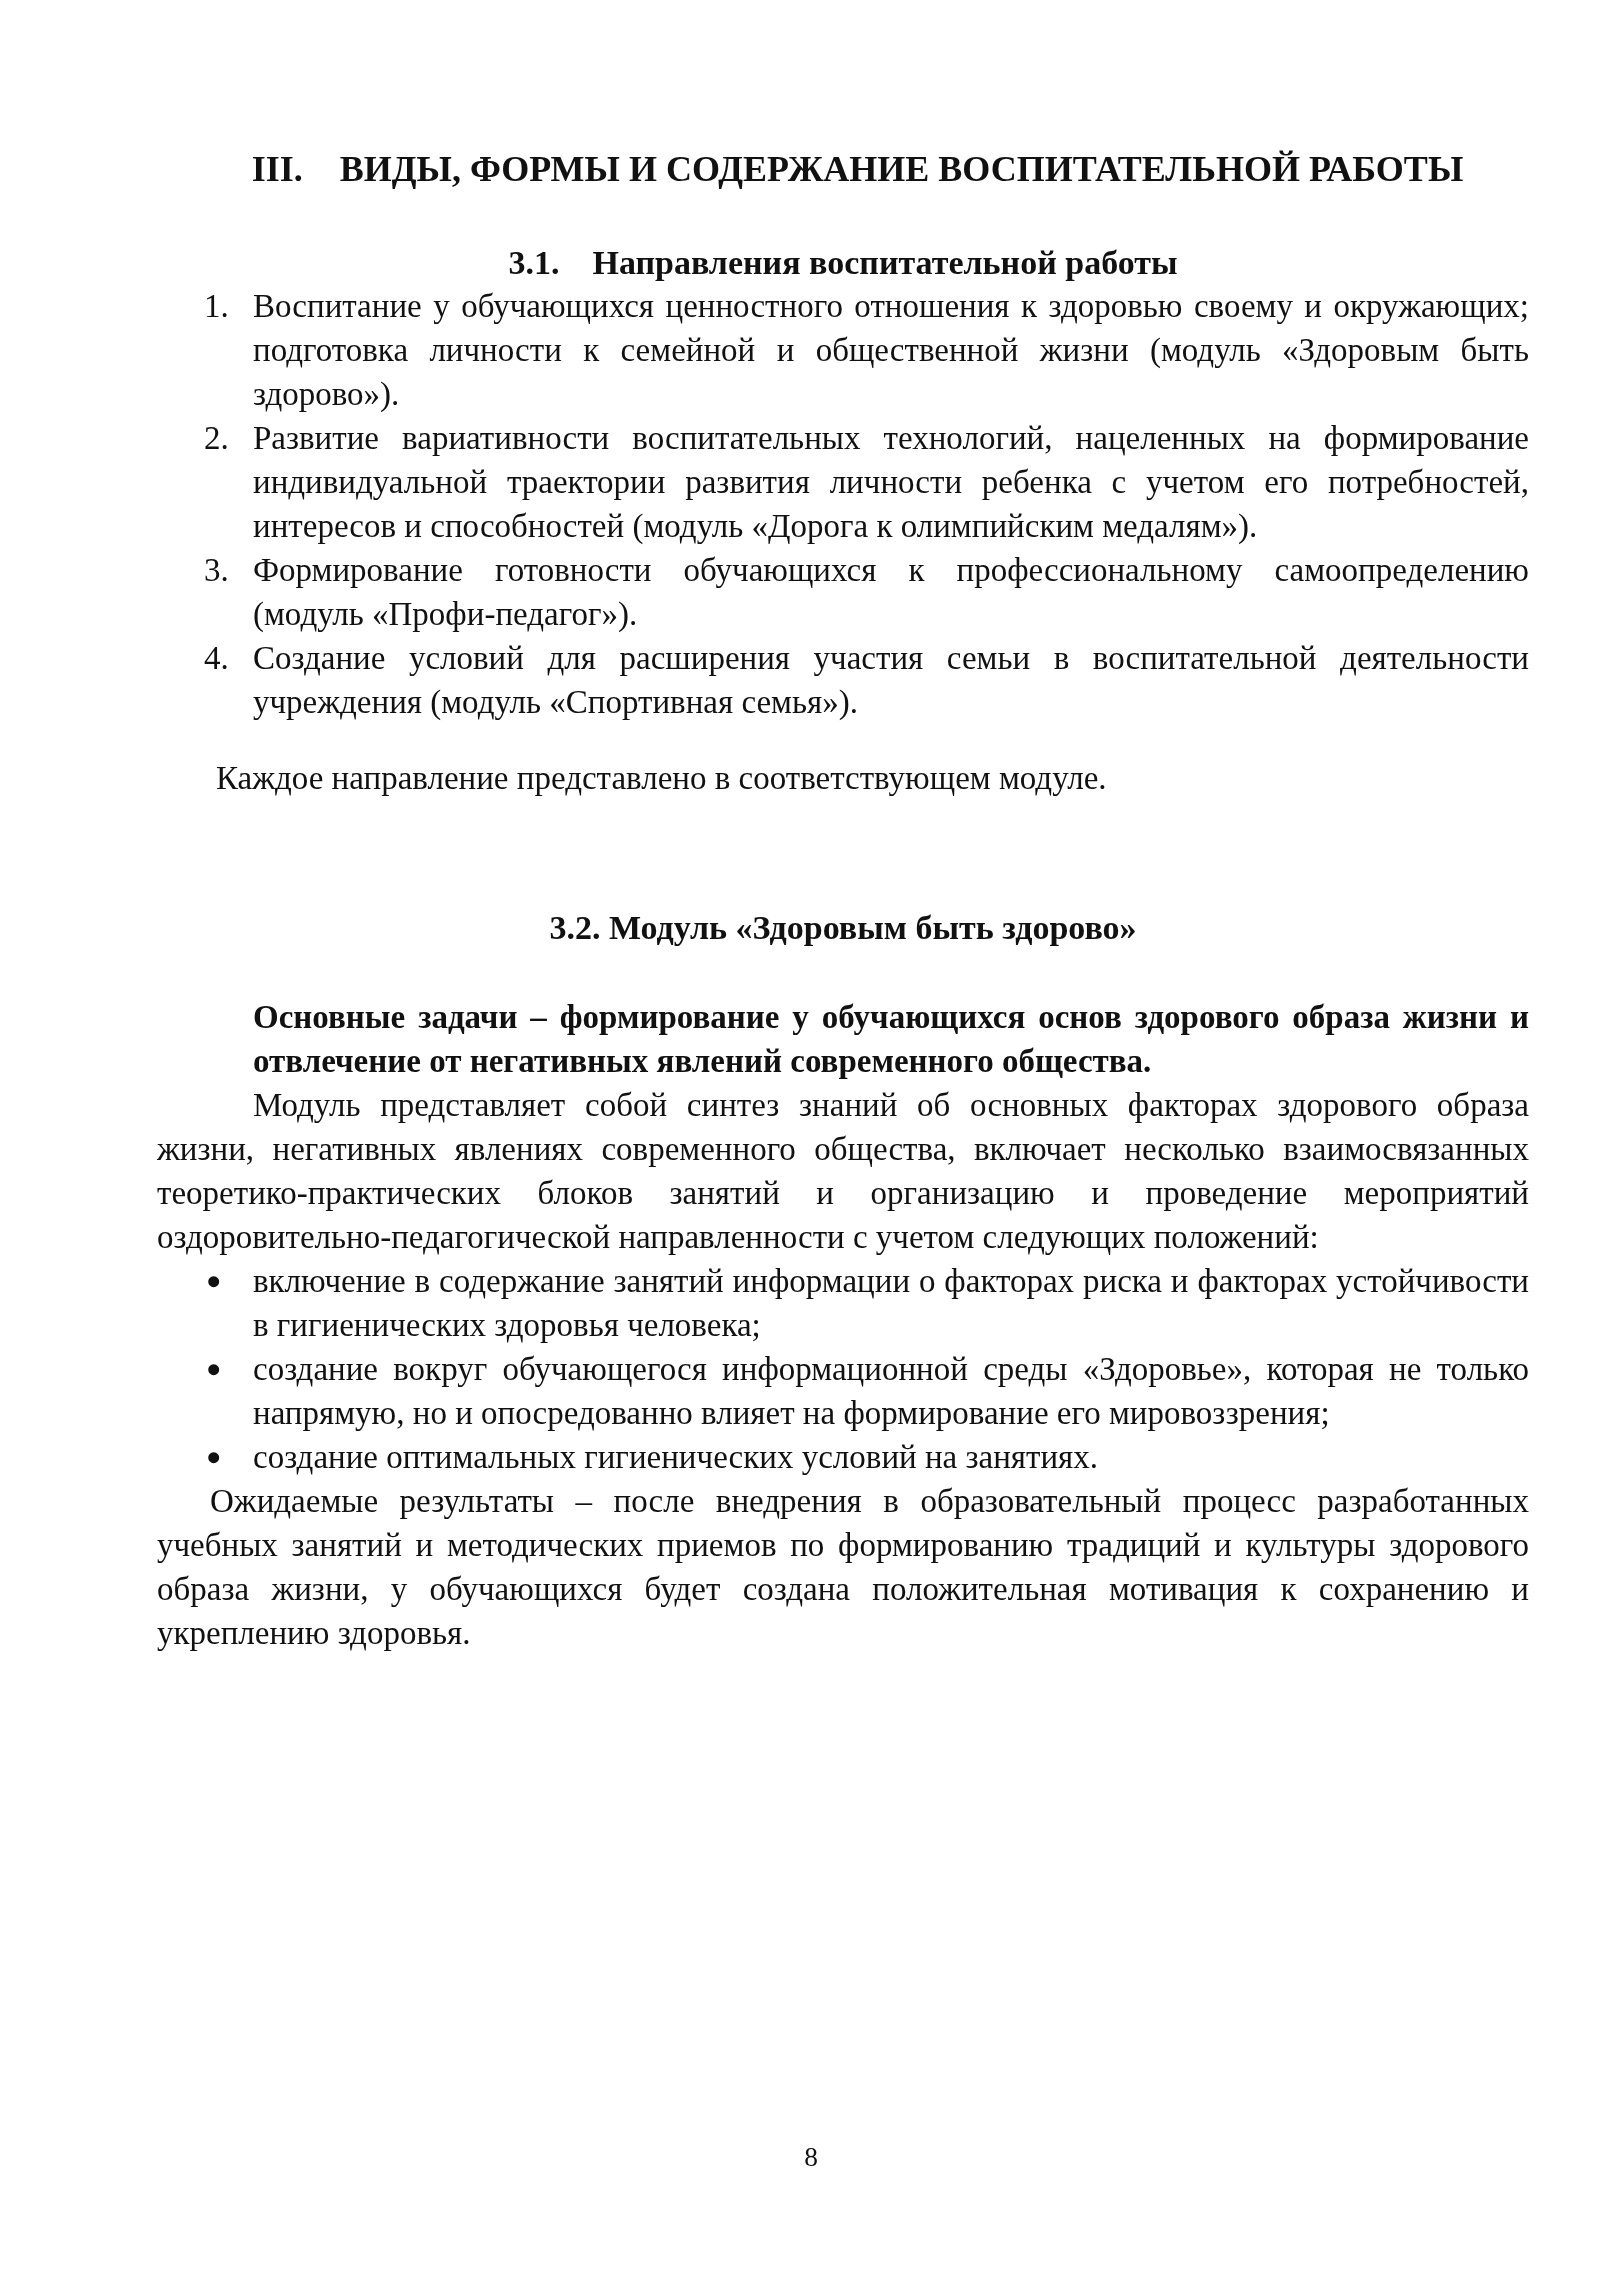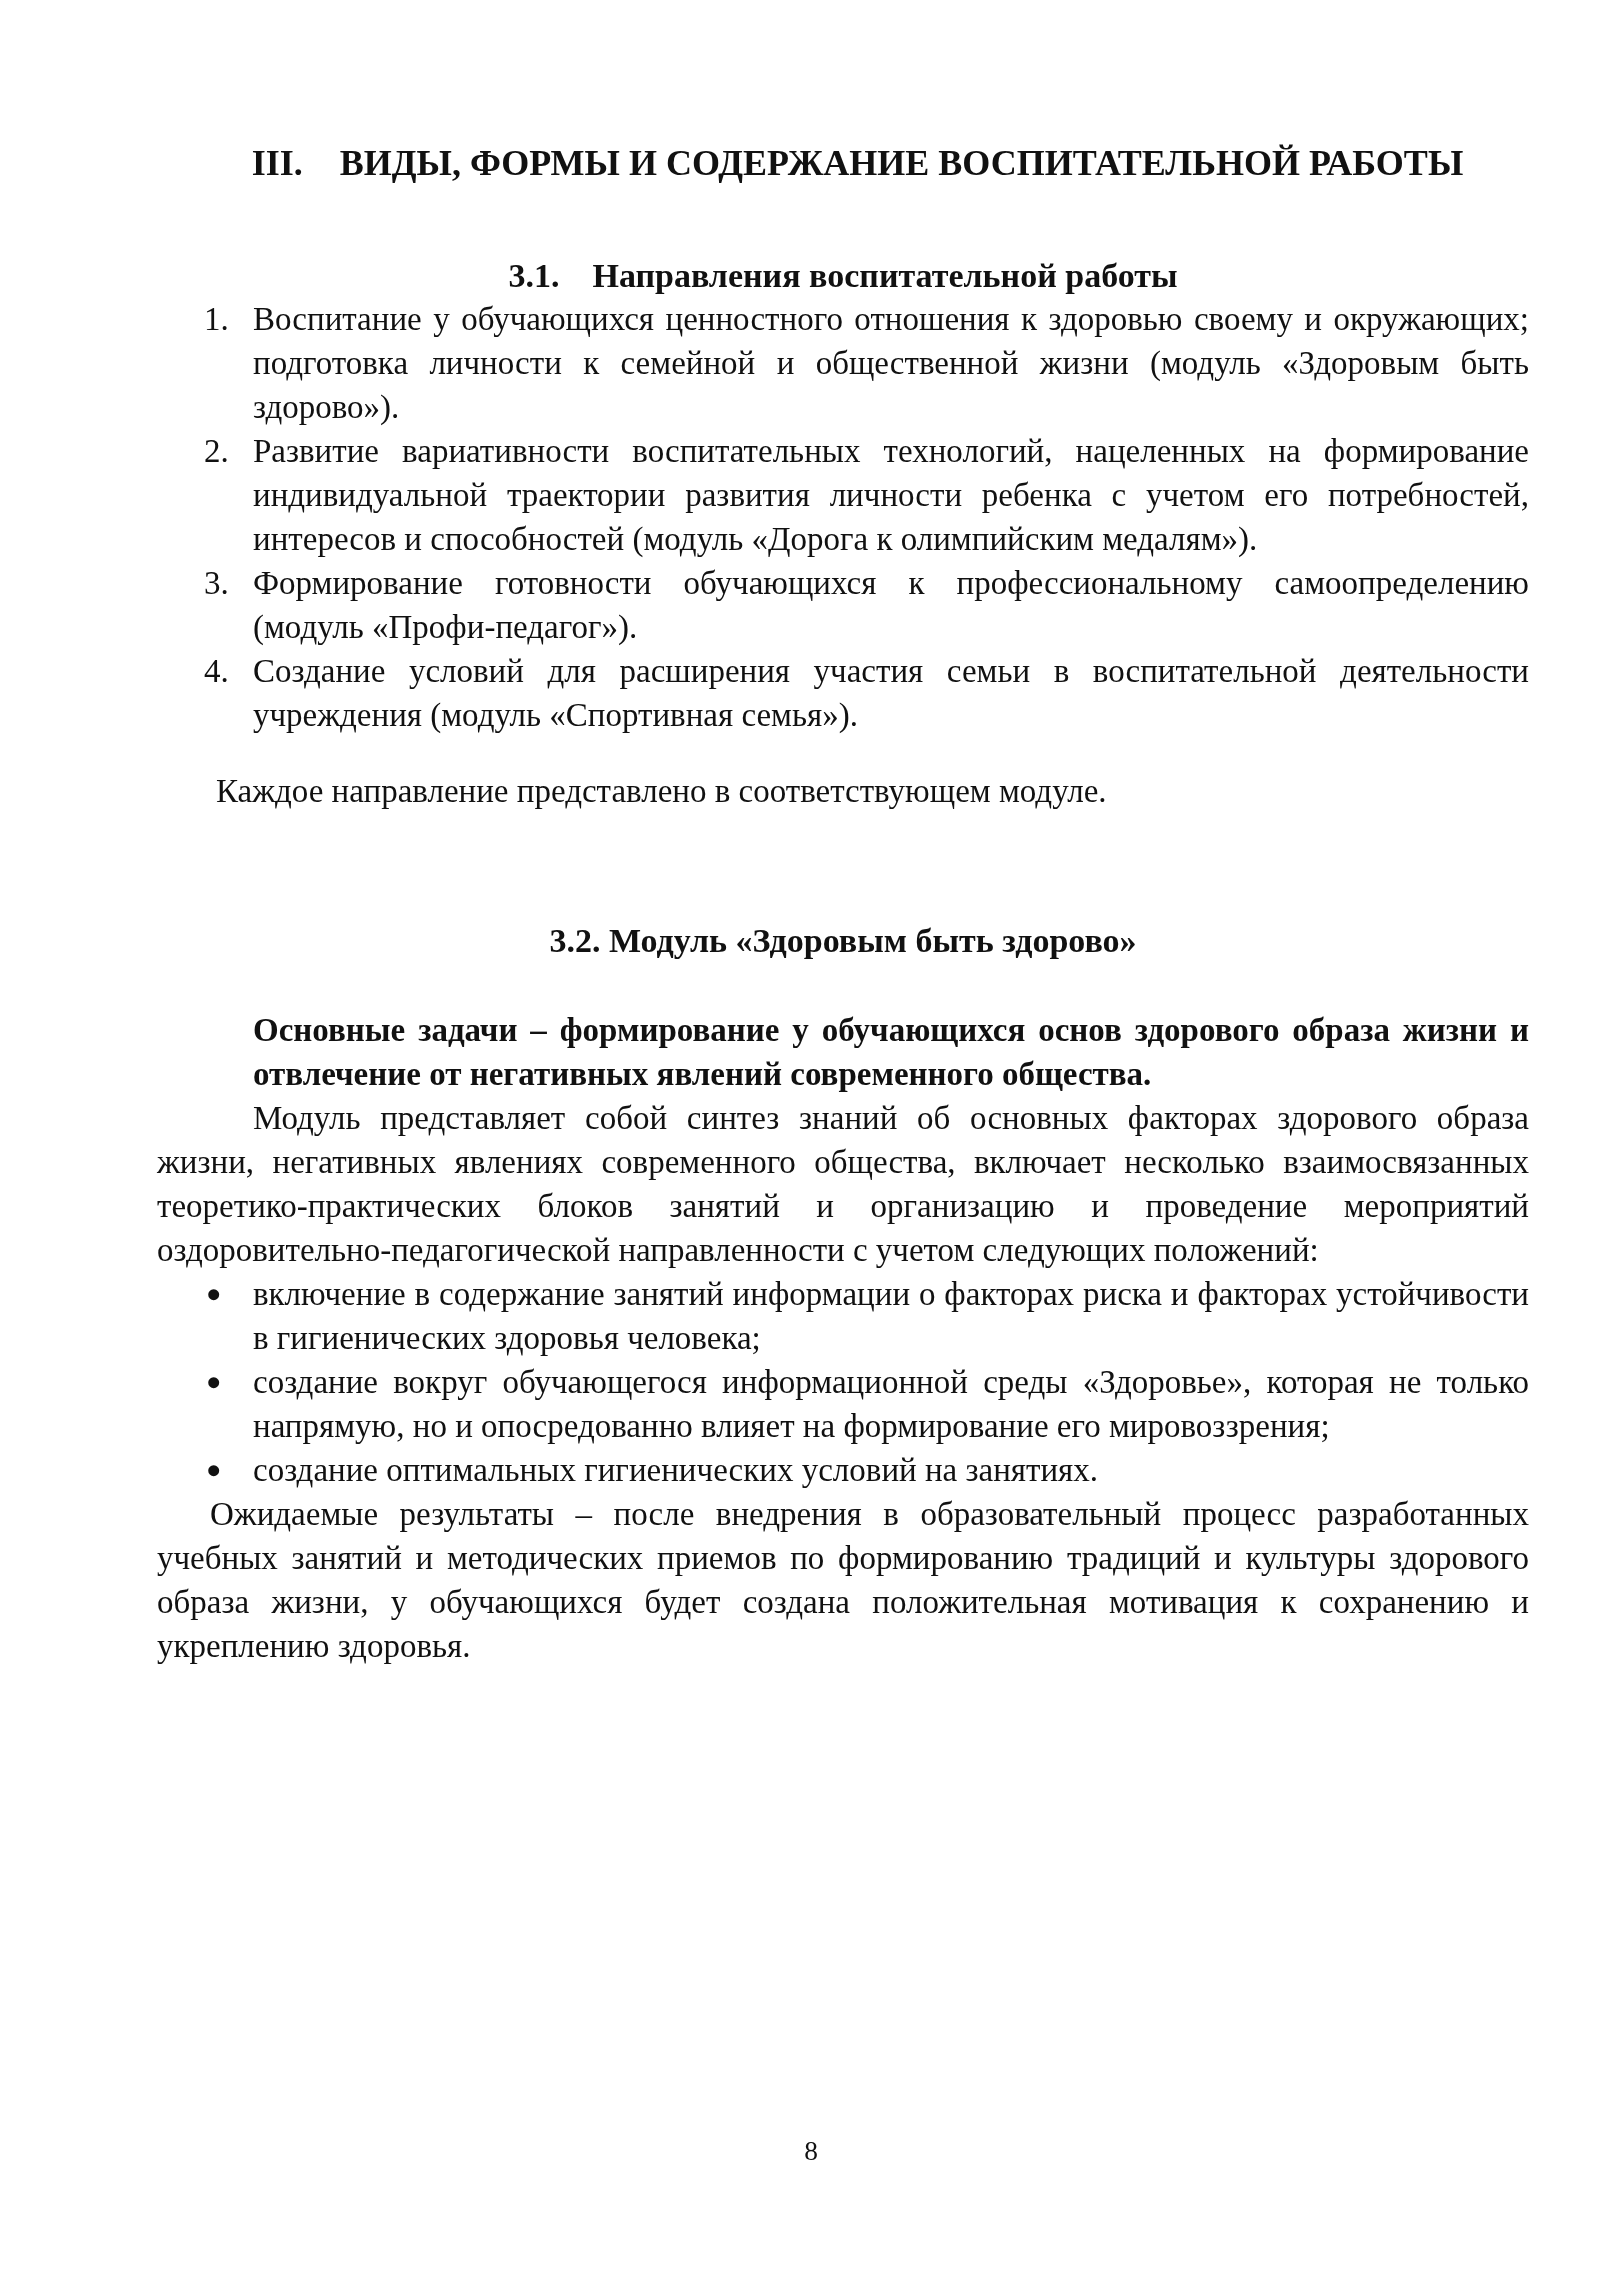--- a/index.html
+++ b/index.html
@@ -10,21 +10,21 @@
     body {
       width: 1622px;
       height: 2293px;
       position: relative;
       overflow: hidden;
       font-family: "Liberation Serif", "DejaVu Serif", serif;
       color: #111111;
     }
     .page {
       position: absolute;
-      left: 0; top: 6px;
+      left: 0; top: 12px;
       width: 1622px;
       height: 1960px;
     }
     .content {
       position: absolute;
       left: 157px;
       width: 1372px;
       top: 135px;
     }
     .chapter-title {
@@ -43,21 +43,21 @@
       font-weight: bold;
       font-size: 34px;
       line-height: 43px;
       text-align: center;
       margin: 0;
     }
     .section-title .num {
       display: inline-block;
       margin-right: 33px;
     }
-    .sec31 { margin-top: 68px; }
+    .sec31 { margin-top: 49px; }
     .sec32 { margin-top: 106px; }
     p {
       margin: 0;
       font-size: 33px;
       line-height: 44px;
       text-align: justify;
     }
     .indent { text-indent: 53px; }
     .intro { margin-top: 47px; }
     .olist {

